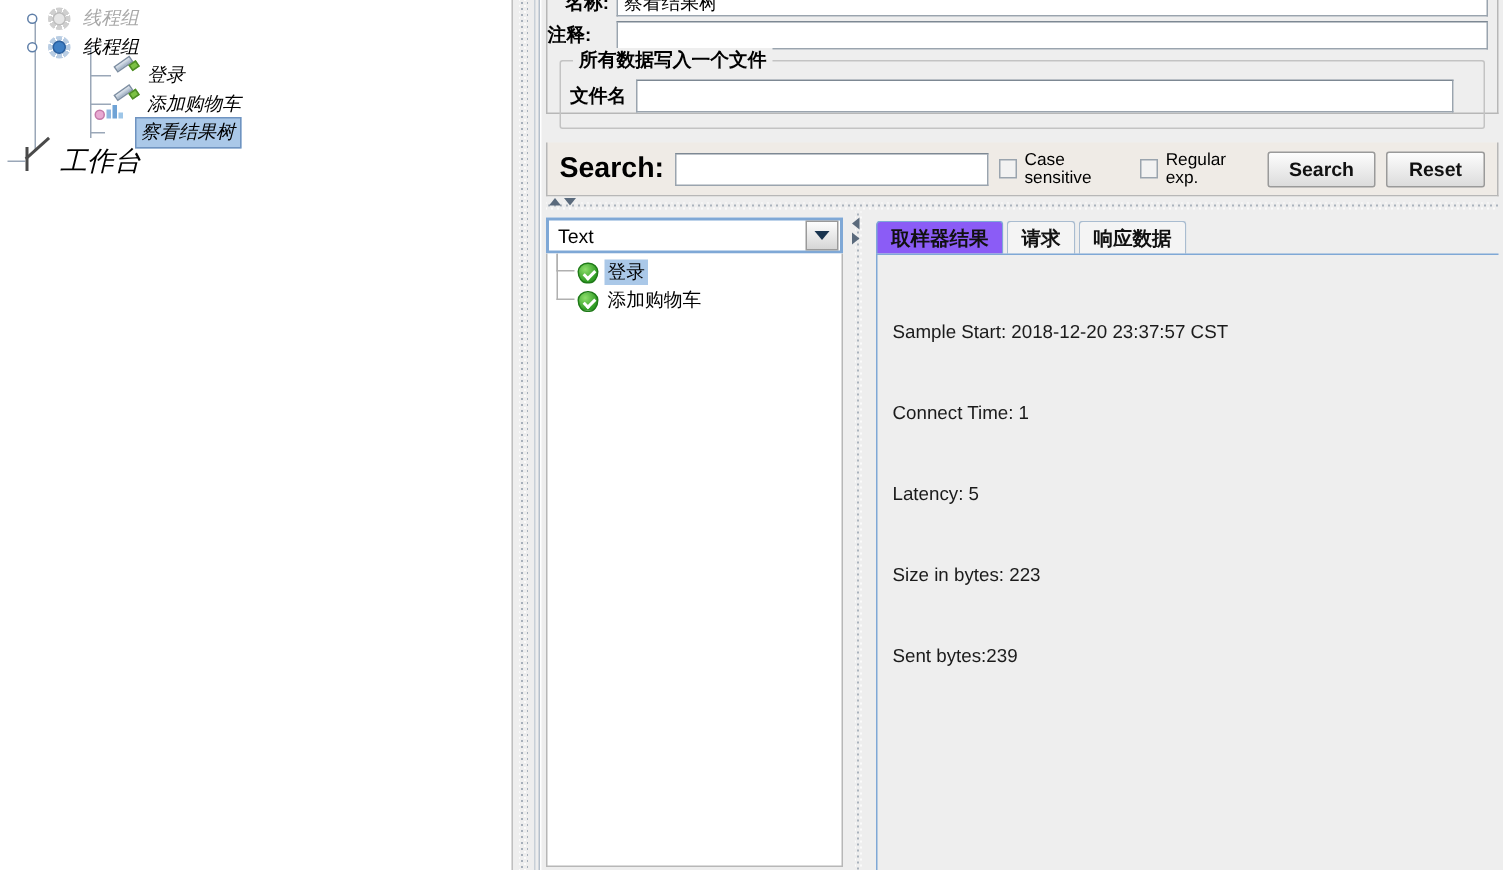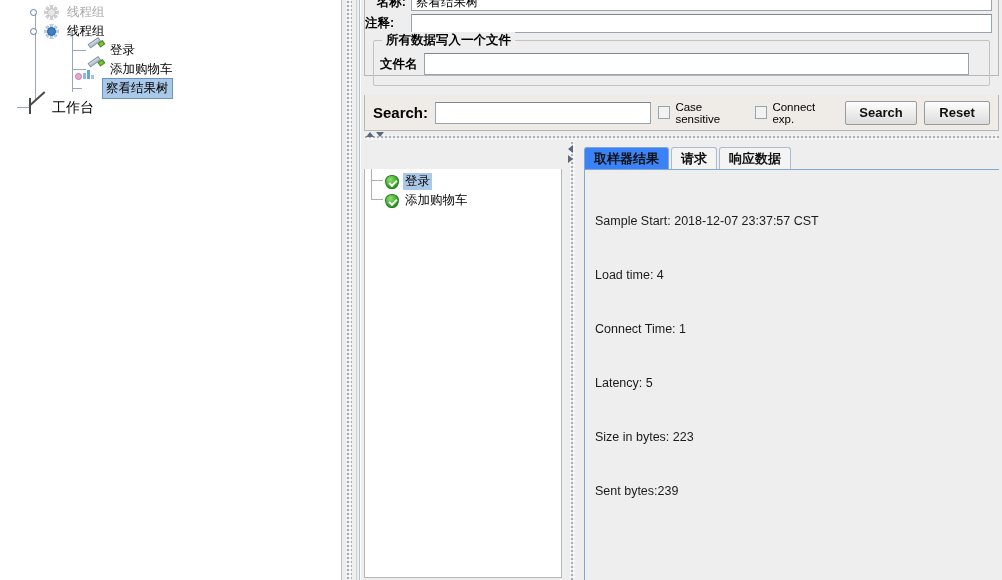--- a/index.html
+++ b/index.html
@@ -9,22 +9,22 @@
     overflow: hidden;
     background: #ffffff;
     font-family: "Liberation Sans", "DejaVu Sans", sans-serif;
     font-size: 12px;
     color: #000000;
   }
   #app { position: relative; width: 1002px; height: 580px; background: #ffffff; }
 
   
   #tree-panel {
-    position: absolute; left: 12px; top: 0; width: 373px; height: 580px;
-    background: #ffffff; overflow: hidden;
+    position: absolute; left: 0; top: 0; width: 373px; height: 580px;
+    background: #ffffff; overflow: hidden; font-style: italic;
   }
   .tree-row { position: absolute; height: 19px; display: flex; align-items: center; white-space: nowrap; }
   .tree-label { font-size: 12.5px; line-height: 19px; padding: 0 2px; }
   .tree-label.muted { color: #a8a8a8; }
   .tree-label.sel {
     background: #aac8e8; border: 1px solid #6f93c0; padding: 0 3px;
   }
   .handle {
     position: absolute; width: 7px; height: 7px; border-radius: 50%;
     background: #ffffff; border: 1.6px solid #5f7fa8;
@@ -136,21 +136,21 @@
   .groupbox .frow .fld {
     flex: 1; height: 22px; background: #ffffff; border: 1px solid #9aa4ae; border-top-color: #7d8893;
   }
 
   
   #search-strip {
     position: absolute; left: 3px; top: 95px; right: 3px; height: 36px;
     background: #efebe6; border: 1px solid #b7b7b7; border-top: none;
     display: flex; align-items: center; padding: 0 8px; gap: 7px;
   }
-  #search-strip .slabel { font-weight: bold; font-size: 15px; }
+  #search-strip .slabel { font-weight: bold; font-size: 19px; }
   #search-input {
     width: 222px; height: 22px; background: #ffffff; border: 1px solid #9aa4ae; border-top-color: #7d8893;
     font-size: 12px; padding: 0 3px; outline: none;
   }
   .cbwrap { display: flex; align-items: center; gap: 5px; font-size: 11.5px; }
   .cbox { width: 13px; height: 13px; background: #f2f2f2; border: 1px solid #9aa4ae; }
   .btn {
     height: 24px; min-width: 72px; padding: 0 12px;
     background: linear-gradient(#fdfdfd, #dcdcdc);
     border: 1px solid #9a9a9a; border-radius: 2px;
@@ -229,21 +229,21 @@
 
   
   #tabpane { position: absolute; left: 216px; top: 0; right: 0; bottom: 0; }
   #tabstrip { position: absolute; left: 4px; top: 5px; right: 0; height: 24px; display: flex; align-items: flex-end; }
   .tab {
     height: 23px; padding: 0 9px; display: flex; align-items: center;
     font-size: 13px; font-weight: bold; color: #111;
     border: 1px solid #a9bcd0; border-bottom: none;
     border-radius: 3px 3px 0 0; background: #f4f4f4; margin-right: 2px;
   }
-  .tab.active { background: #3b82f6; border-color: #7fa8d6; }
+  .tab.active { background: #8b5cf6; border-color: #7fa8d6; }
   #tabbody {
     position: absolute; left: 4px; top: 28px; right: 0; bottom: 0;
     background: #eeeeee; border: 1px solid #7fa8d6; border-right: none; border-bottom: none;
     overflow: hidden;
   }
   #resp-text {
     position: absolute; left: 10px; top: 6px; right: 0; bottom: 0;
     font-family: "Liberation Sans", "DejaVu Sans", sans-serif;
     font-size: 12.5px; line-height: 18px; color: #1b1b1b; white-space: pre;
   }
@@ -297,21 +297,21 @@
       <span class="ico" style="position:relative; margin-right:3px; width:17px;">
         <span class="restree"><span class="b1"></span><span class="b2"></span><span class="b3"></span><span class="dot"></span></span>
       </span>
       <span class="tree-label sel">察看结果树</span>
     </div>
 
     <div class="tree-row" style="left:17px; top:98px;">
       <span class="ico" style="position:relative; margin-right:4px; width:17px;">
         <span class="bench"></span>
       </span>
-      <span class="tree-label" style="font-size:14px;">工作台</span>
+      <span class="tree-label" style="font-size:18px;">工作台</span>
     </div>
   </div>
 
   <div id="v-split">
     <div class="dots"></div>
     <div class="sep"></div>
   </div>
 
   <div id="right">
 
@@ -335,37 +335,43 @@
 
     <div id="search-strip">
       <span class="slabel">Search:</span>
       <input id="search-input" type="text" placeholder="" style="">
       <label class="cbwrap">
         <span class="cbox"></span>
         <span>Case sensitive</span>
       </label>
       <label class="cbwrap">
         <span class="cbox"></span>
-        <span>Connect exp.</span>
+        <span>Regular exp.</span>
       </label>
       <button class="btn" id="btn-search">Search</button>
       <button class="btn" id="btn-reset">Reset</button>
     </div>
 
     <div id="h-split">
       <div class="dots"></div>
       <div class="arrows">
         <span class="tri up"></span>
         <span class="tri dn"></span>
       </div>
     </div>
 
     <div id="lower">
 
       <div id="restree-pane">
+        <div id="combo">
+          <span class="ctext">Text</span>
+          <span class="cbtn">
+              <span class="tri"></span>
+            </span>
+        </div>
         <div id="restree-list">
           <div class="elbow" style="left:6px; top:0px; width:12px; height:12px;"></div>
           <div class="elbow" style="left:6px; top:0px; width:12px; height:31px;"></div>
           <div class="rrow" style="left:20px; top:3px;">
             <span class="shield"></span>
             <span class="rlbl sel">登录</span>
           </div>
           <div class="rrow" style="left:20px; top:22px;">
             <span class="shield"></span>
             <span class="rlbl">添加购物车</span>
@@ -382,22 +388,21 @@
       </div>
 
       <div id="tabpane">
         <div id="tabstrip">
           <div class="tab active">取样器结果</div>
           <div class="tab">请求</div>
           <div class="tab">响应数据</div>
         </div>
         <div id="tabbody">
           <div id="resp-text">
-            <div class="ln">Sample Start: 2018-12-07 23:37:57 CST</div>
-            <div class="ln">Load time: 4</div>
+            <div class="ln">Sample Start: 2018-12-20 23:37:57 CST</div>
             <div class="ln">Connect Time: 1</div>
             <div class="ln">Latency: 5</div>
             <div class="ln">Size in bytes: 223</div>
             <div class="ln">Sent bytes:239</div>
             
             
             
             
             
             

